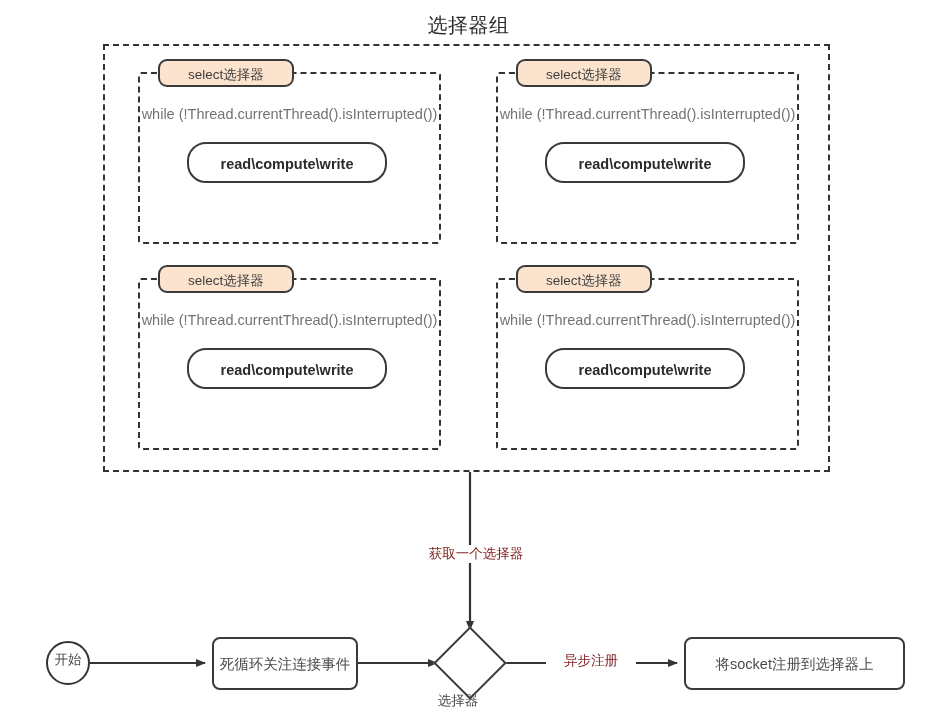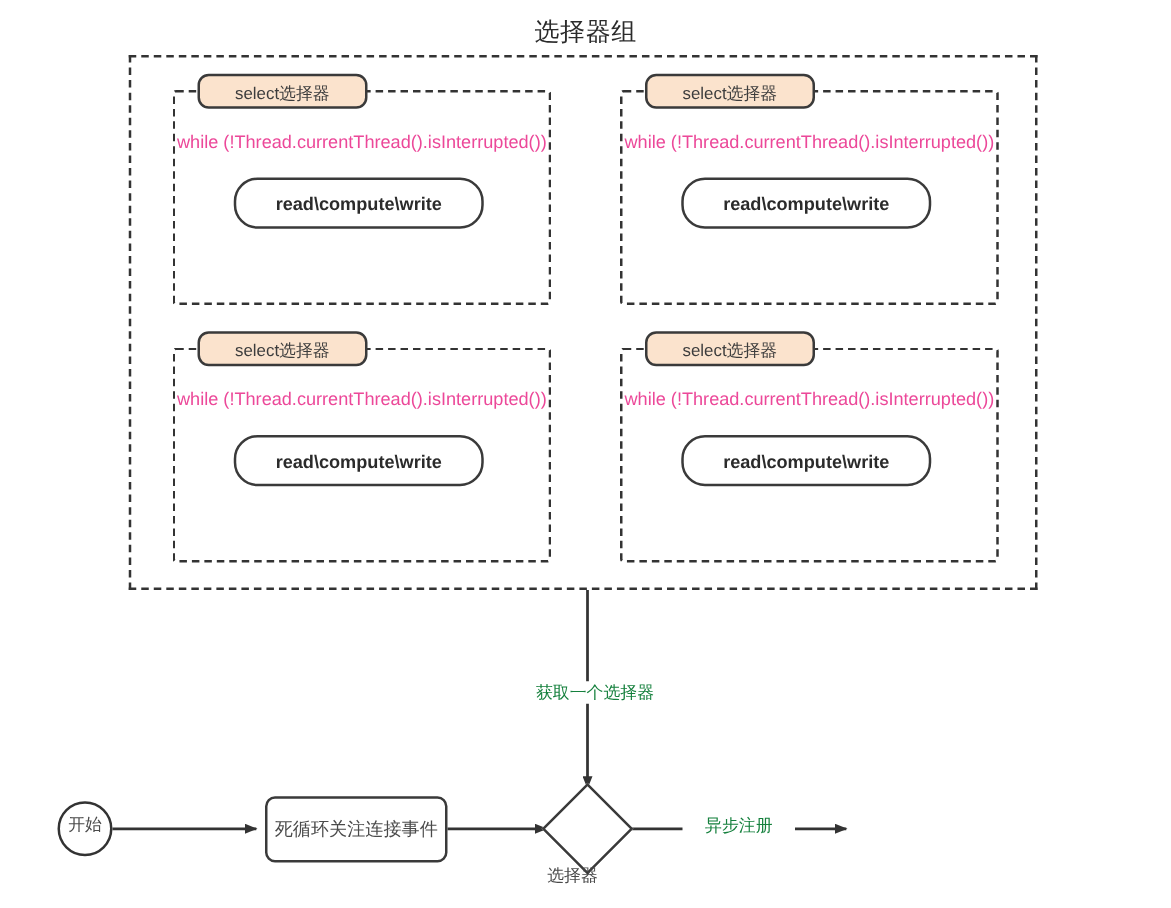--- a/index.html
+++ b/index.html
@@ -78,21 +78,21 @@
   }
 
   
   .while-line {
     position: absolute;
     top: 32px;
     left: 0;
     width: 100%;
     text-align: center;
     font-size: 14.5px;
-    color: #ec4899;
+    color: #737373;
     white-space: nowrap;
   }
 
   
   .rcw-box {
     position: absolute;
     top: 68px;
     left: 47px;
     width: 200px;
     height: 41px;
@@ -176,21 +176,21 @@
     width: 100px;
     text-align: center;
     font-size: 13.5px;
     color: #4a4a4a;
   }
 
   .edge-label {
     position: absolute;
     background: #ffffff;
     font-size: 13.5px;
-    color: #15803d;
+    color: #7f1d1d;
     white-space: nowrap;
     padding: 0 4px;
     text-align: center;
   }
   .label-fetch {
     left: 408px;
     top: 545px;
     width: 128px;
   }
   .label-async {
@@ -252,14 +252,15 @@
   <div class="edge-label label-async">异步注册</div>
 
   <div class="start-circle"></div>
   <div class="start-label">开始</div>
 
   <div class="flow-box box-loop">死循环关注连接事件</div>
 
   <div class="diamond"></div>
   <div class="diamond-label">选择器</div>
 
+  <div class="flow-box box-register">将socket注册到选择器上</div>
 
 </div>
 
 </body></html>

